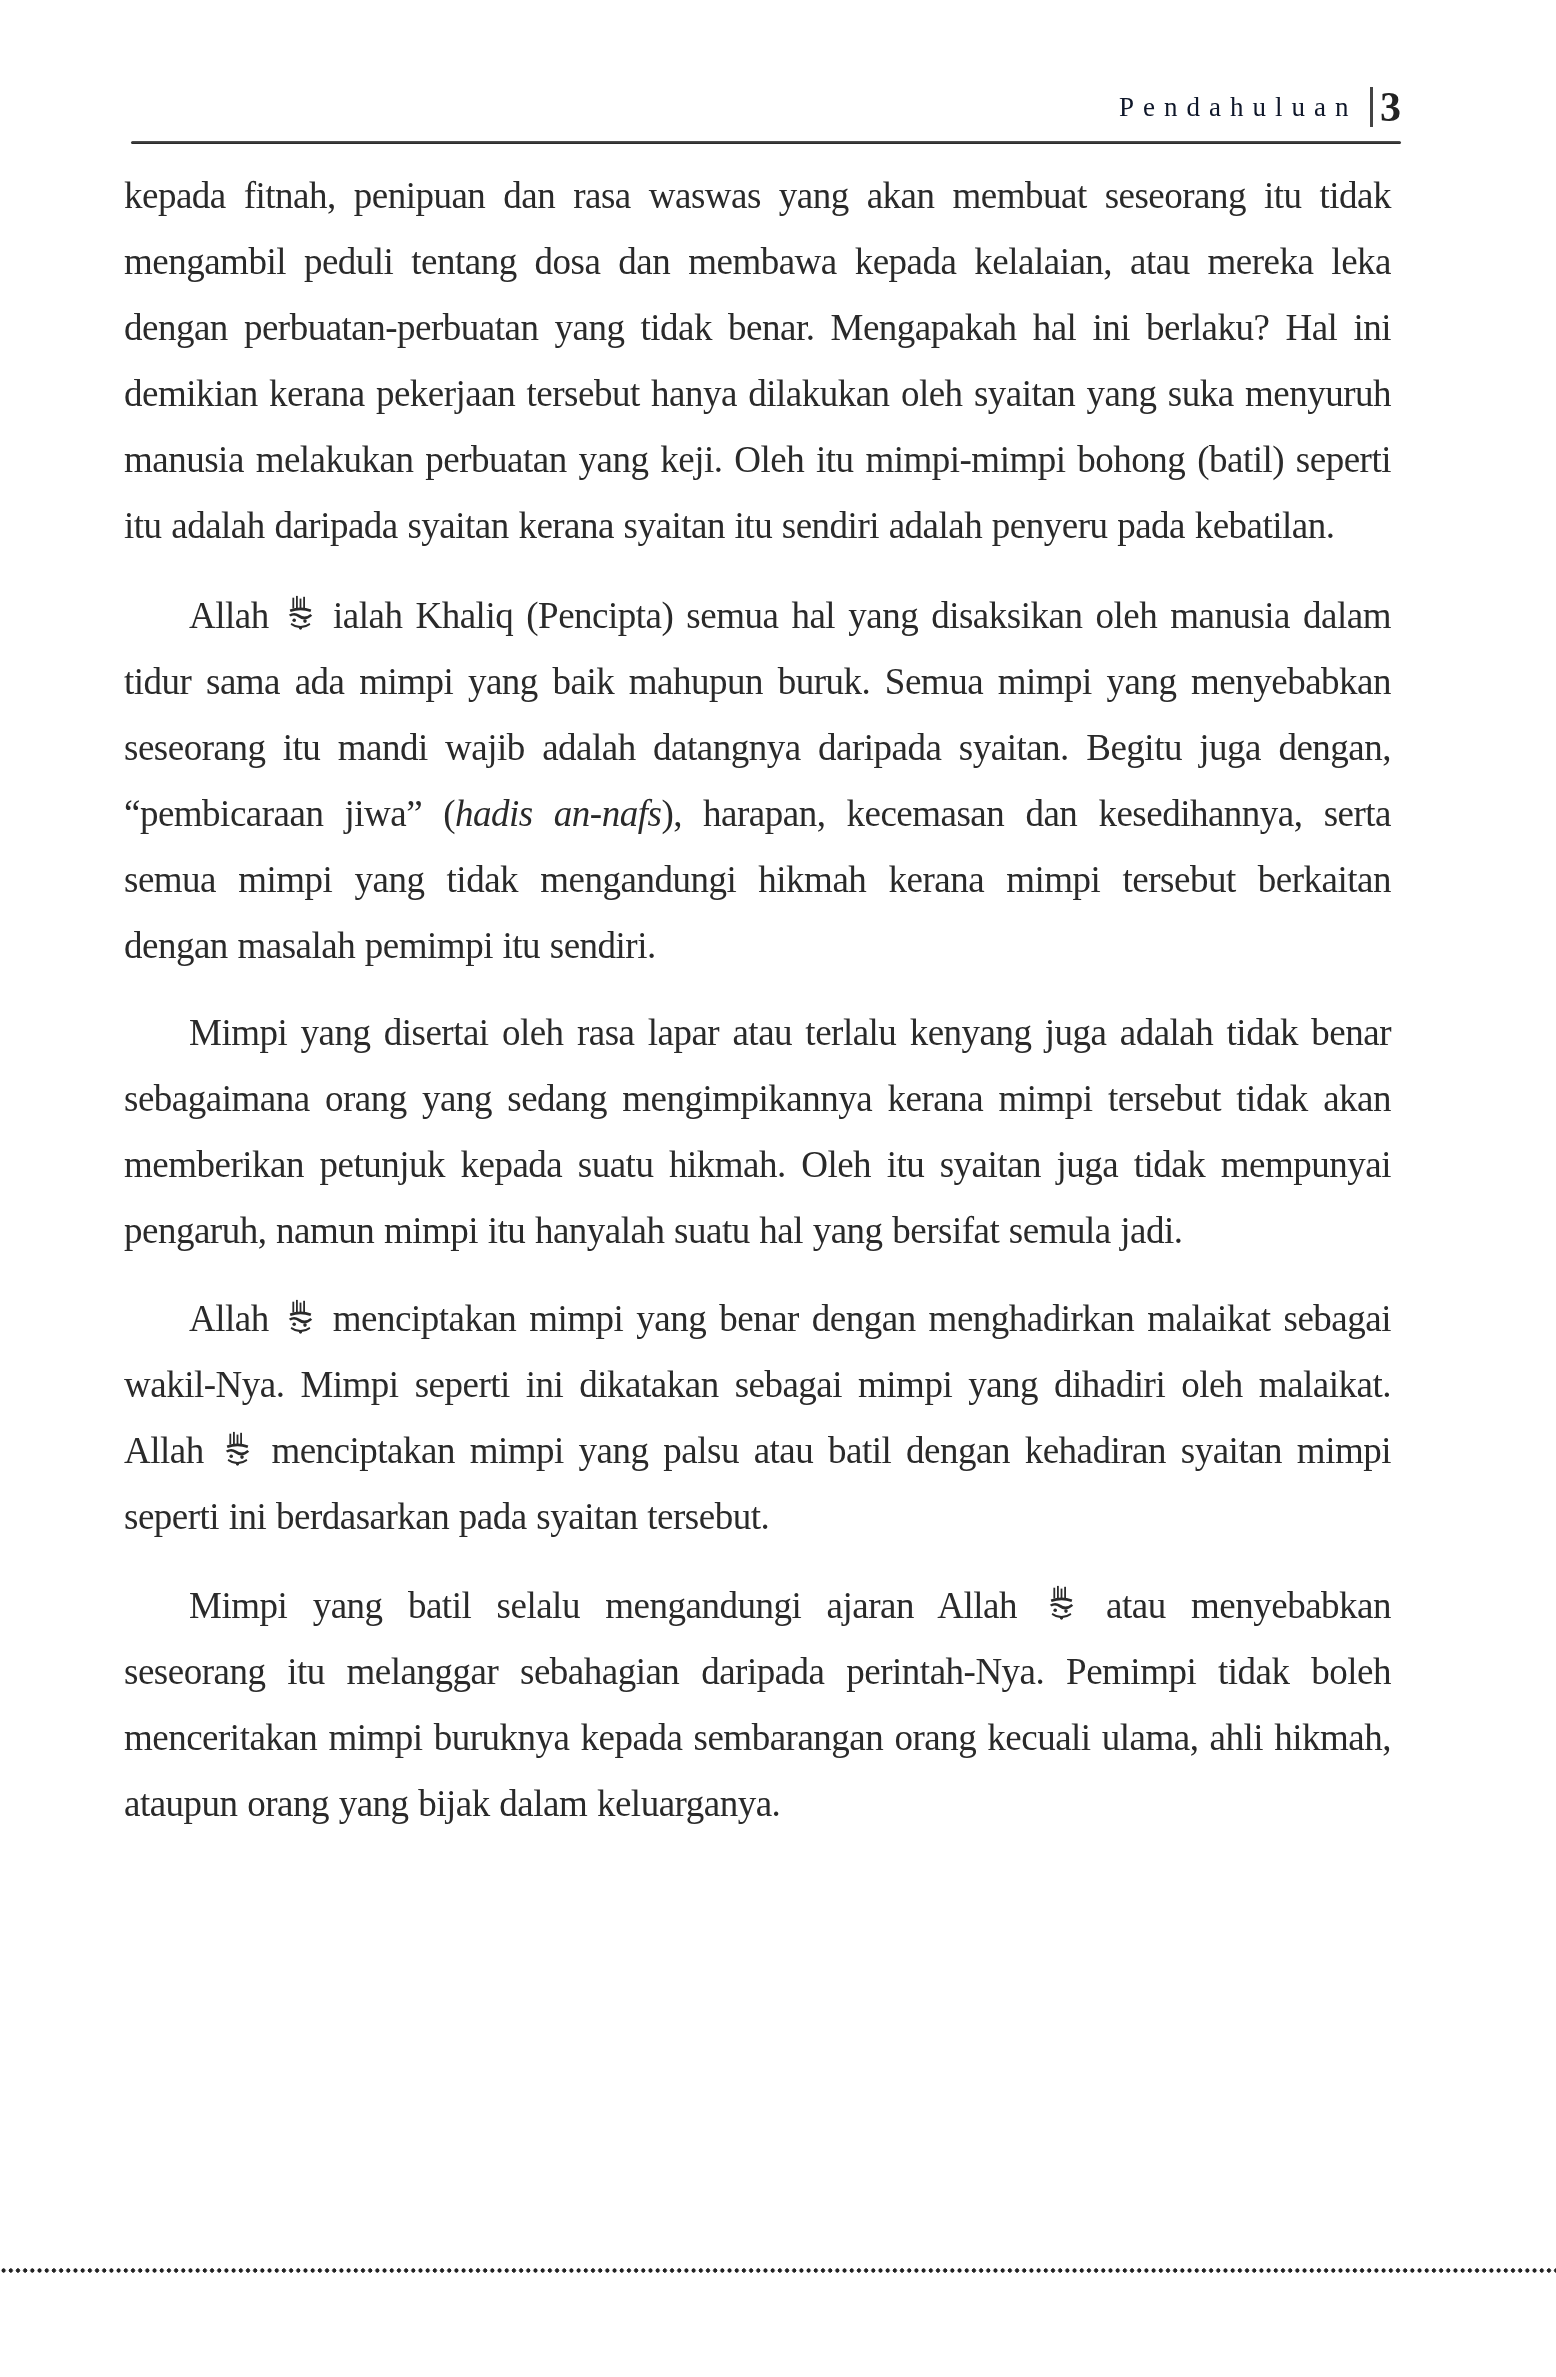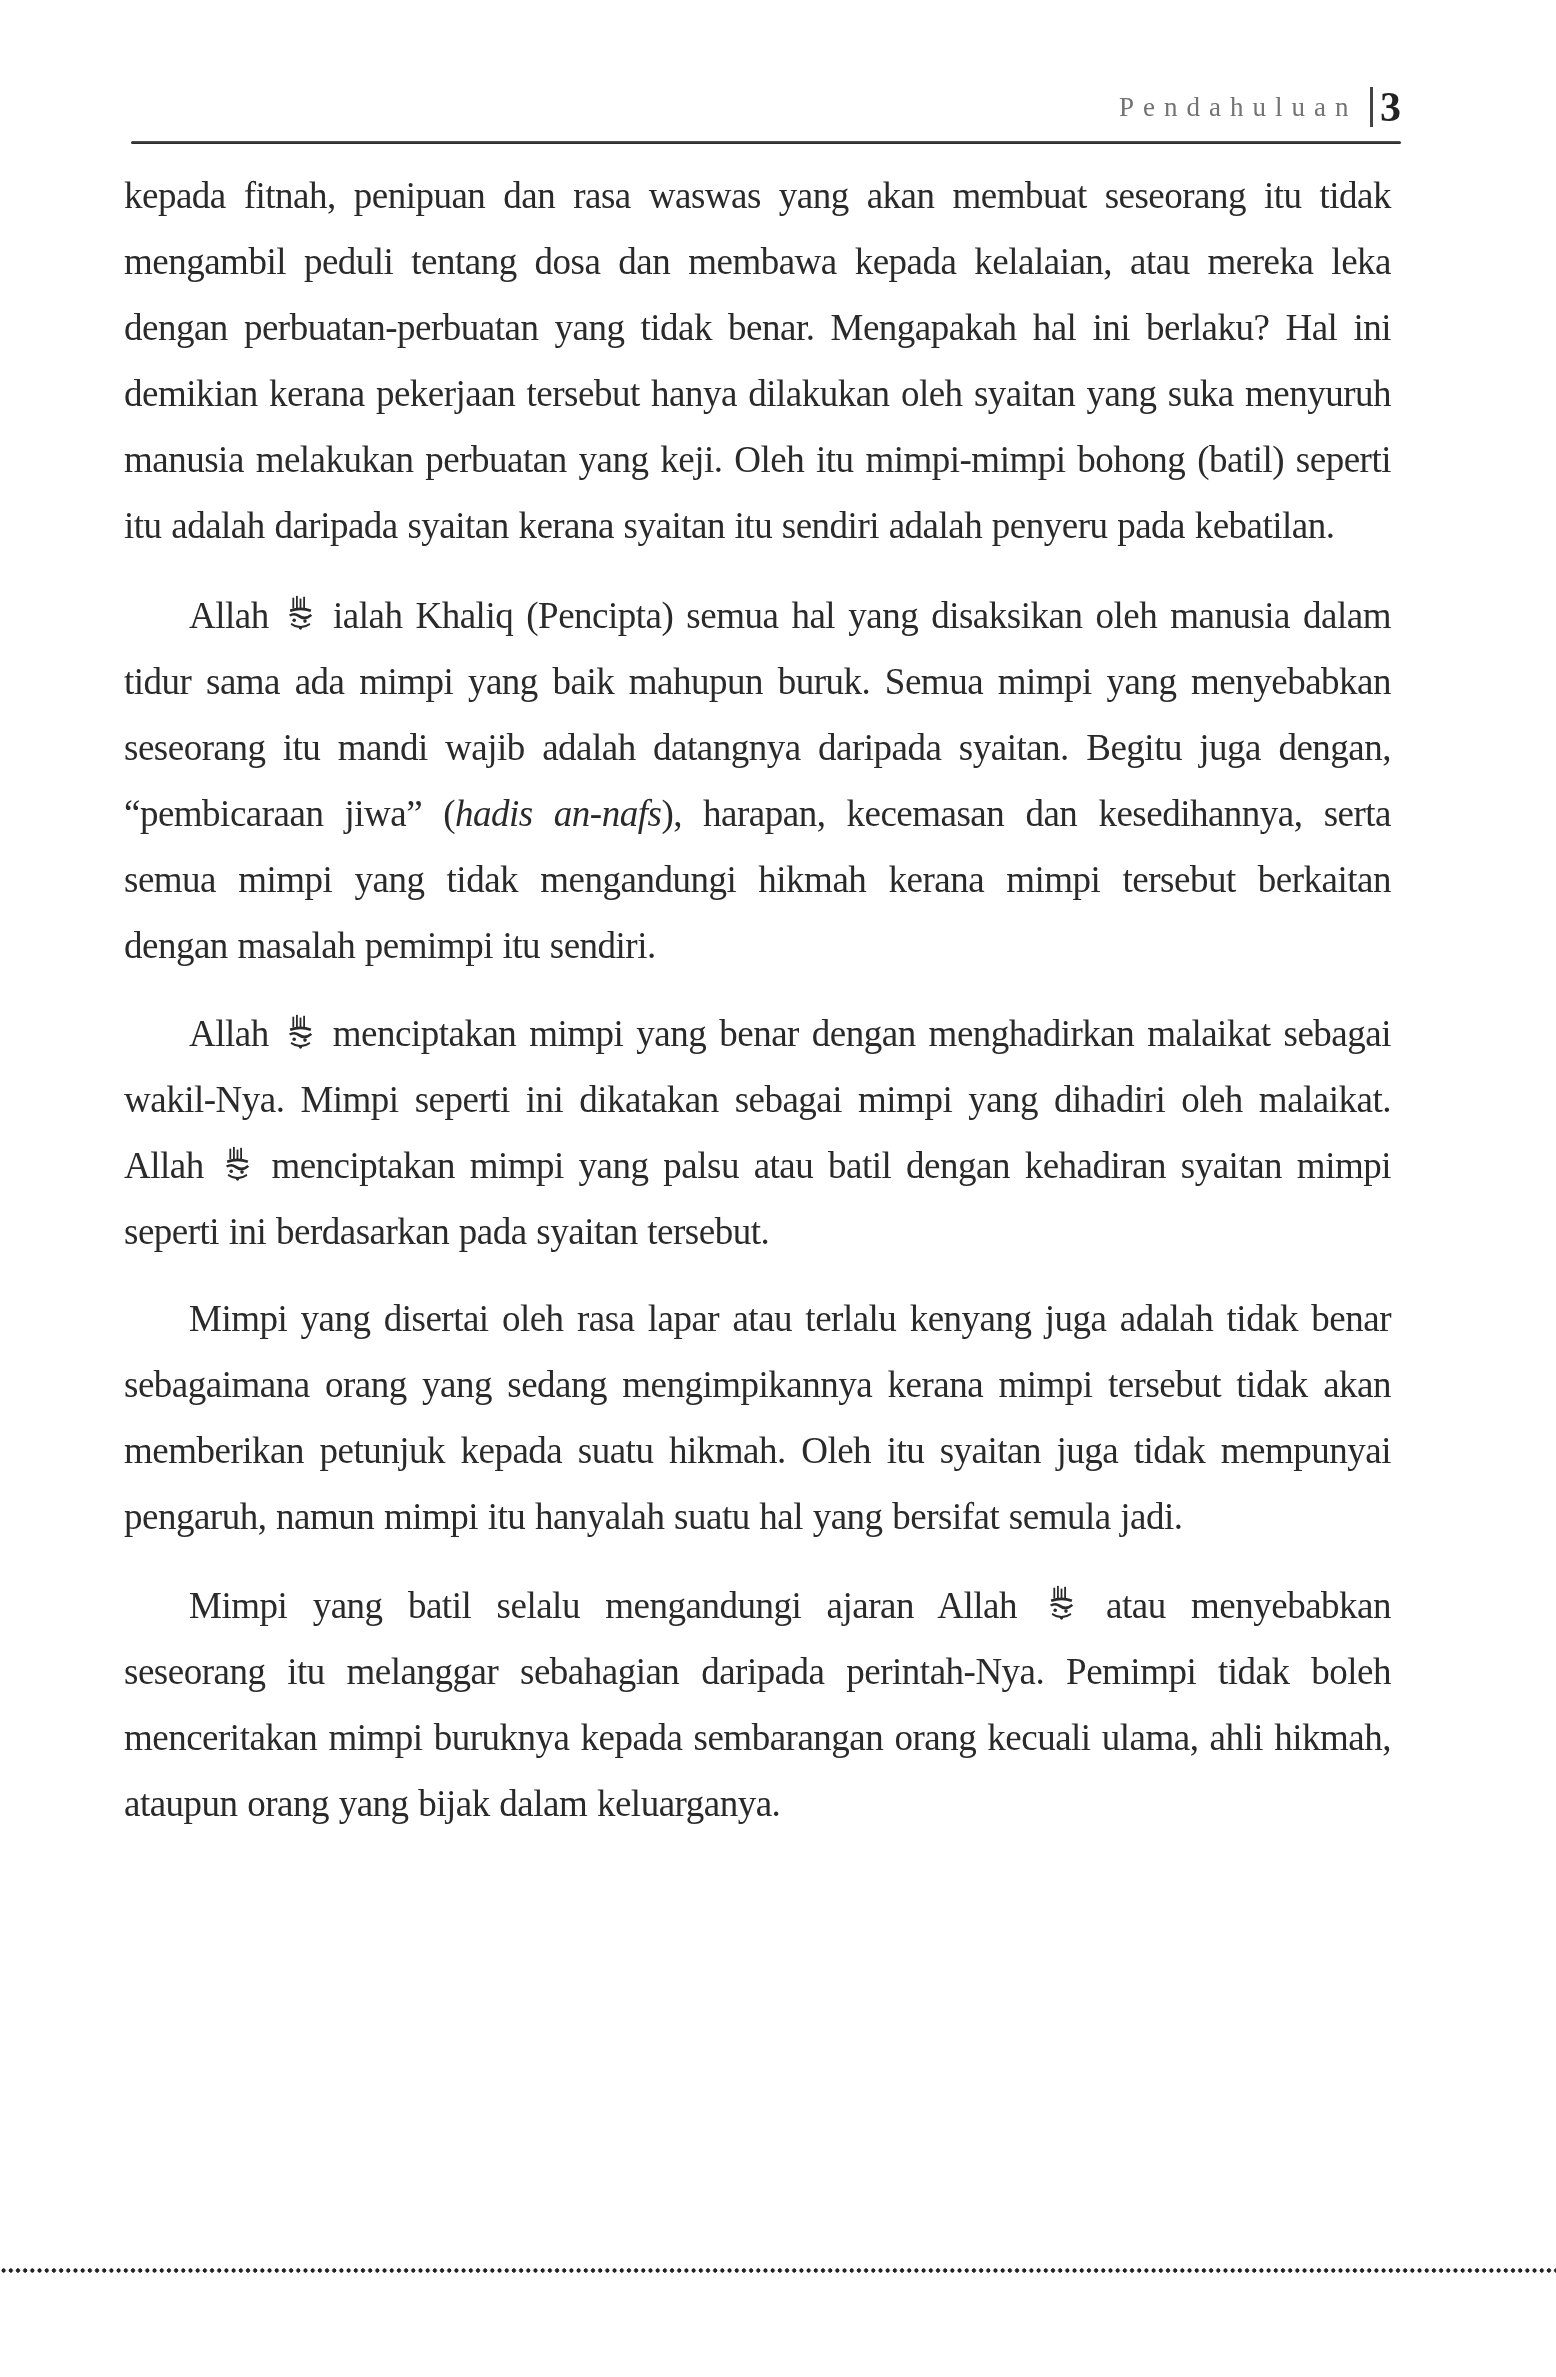--- a/index.html
+++ b/index.html
@@ -1,20 +1,20 @@
 <!DOCTYPE html>
 <html style="font-size:14.5px"><head>
 <meta charset="utf-8">
 <style>
   html, body { margin:0; padding:0; background:#ffffff; }
   body { width:1557px; height:2377px; position:relative; overflow:hidden;
          font-family:"Liberation Serif","DejaVu Serif",serif; color:#2a2a2a; }
   .header { position:absolute; top:80px; left:940px; width:461px; height:54px;
             display:flex; justify-content:flex-end; align-items:center; }
-  .running-title { font-family:"Liberation Serif",serif; font-size:27px; letter-spacing:9px; color:#737373; margin-right:12.7px; }
+  .running-title { font-family:"Liberation Serif",serif; font-size:27px; letter-spacing:9px; color:#0f172a; margin-right:12.7px; }
   .header-bar { width:2.7px; height:40px; background:#444; margin-right:7.2px; }
   .page-number { font-family:"Liberation Serif",serif; font-weight:bold; font-size:42px; color:#222; }
   .rule { position:absolute; top:141px; left:131px; width:1270px; height:2.7px;
           background:linear-gradient(to bottom,#555,#222); border-radius:1.8px; }
   .body-text { position:absolute; top:163px; left:124px; width:1267px; }
   .para { margin:0; font-size:37px; line-height:66px; text-align:justify; text-align-last:left;
           font-stretch:condensed; letter-spacing:-0.5px; word-spacing:0.9px; }
   .para + .para { margin-top:22px; }
   .indent { text-indent:65px; }
   .para.p2 { margin-top:23.5px; }
@@ -47,20 +47,21 @@
       <rect x="16" y="4" width="2" height="11"></rect>
       <rect x="20" y="2" width="2" height="13"></rect>
       <path d="M5 16 Q17 12 29 16 L28 19 Q17 15 6 19 Z"></path>
       <path d="M4 22 Q10 18 16 22 Q22 26 28 21 L30 23 Q22 30 15 25 Q10 21 6 24 Z"></path>
       <circle cx="10" cy="28" r="2"></circle>
       <circle cx="22" cy="29" r="2"></circle>
       <path d="M7 31 Q17 38 27 31 L28 33 Q17 41 6 33 Z"></path>
       <circle cx="17" cy="37" r="1.6"></circle>
     </g>
   </svg> <span>ialah Khaliq (Pencipta) semua hal yang disaksikan oleh manusia dalam tidur sama ada mimpi yang baik mahupun buruk. Semua mimpi yang menyebabkan seseorang itu mandi wajib adalah datangnya daripada syaitan. Begitu juga dengan, “pembicaraan jiwa” (</span><em>hadis an-nafs</em><span>), harapan, kecemasan dan kesedihannya, serta semua mimpi yang tidak mengandungi hikmah kerana mimpi tersebut berkaitan dengan masalah pemimpi itu sendiri.</span></p>
+  <p class="para p3 indent"><span>Mimpi yang disertai oleh rasa lapar atau terlalu kenyang juga adalah tidak benar sebagaimana orang yang sedang mengimpikannya kerana mimpi tersebut tidak akan memberikan petunjuk kepada suatu hikmah. Oleh itu syaitan juga tidak mempunyai pengaruh, namun mimpi itu hanyalah suatu hal yang bersifat semula jadi.</span></p>
   <p class="para p4 indent"><span>Allah</span> <svg class="honorific" viewBox="0 0 34 40">
     <g fill="#2a2a2a">
       <rect x="8" y="3" width="2" height="12"></rect>
       <rect x="12" y="1" width="2" height="14"></rect>
       <rect x="16" y="4" width="2" height="11"></rect>
       <rect x="20" y="2" width="2" height="13"></rect>
       <path d="M5 16 Q17 12 29 16 L28 19 Q17 15 6 19 Z"></path>
       <path d="M4 22 Q10 18 16 22 Q22 26 28 21 L30 23 Q22 30 15 25 Q10 21 6 24 Z"></path>
       <circle cx="10" cy="28" r="2"></circle>
       <circle cx="22" cy="29" r="2"></circle>
@@ -74,21 +75,20 @@
       <rect x="16" y="4" width="2" height="11"></rect>
       <rect x="20" y="2" width="2" height="13"></rect>
       <path d="M5 16 Q17 12 29 16 L28 19 Q17 15 6 19 Z"></path>
       <path d="M4 22 Q10 18 16 22 Q22 26 28 21 L30 23 Q22 30 15 25 Q10 21 6 24 Z"></path>
       <circle cx="10" cy="28" r="2"></circle>
       <circle cx="22" cy="29" r="2"></circle>
       <path d="M7 31 Q17 38 27 31 L28 33 Q17 41 6 33 Z"></path>
       <circle cx="17" cy="37" r="1.6"></circle>
     </g>
   </svg> <span>menciptakan mimpi yang palsu atau batil dengan kehadiran syaitan mimpi seperti ini berdasarkan pada syaitan tersebut.</span></p>
-  <p class="para p3 indent"><span>Mimpi yang disertai oleh rasa lapar atau terlalu kenyang juga adalah tidak benar sebagaimana orang yang sedang mengimpikannya kerana mimpi tersebut tidak akan memberikan petunjuk kepada suatu hikmah. Oleh itu syaitan juga tidak mempunyai pengaruh, namun mimpi itu hanyalah suatu hal yang bersifat semula jadi.</span></p>
   <p class="para p5 indent"><span>Mimpi yang batil selalu mengandungi ajaran Allah</span> <svg class="honorific" viewBox="0 0 34 40">
     <g fill="#2a2a2a">
       <rect x="8" y="3" width="2" height="12"></rect>
       <rect x="12" y="1" width="2" height="14"></rect>
       <rect x="16" y="4" width="2" height="11"></rect>
       <rect x="20" y="2" width="2" height="13"></rect>
       <path d="M5 16 Q17 12 29 16 L28 19 Q17 15 6 19 Z"></path>
       <path d="M4 22 Q10 18 16 22 Q22 26 28 21 L30 23 Q22 30 15 25 Q10 21 6 24 Z"></path>
       <circle cx="10" cy="28" r="2"></circle>
       <circle cx="22" cy="29" r="2"></circle>

